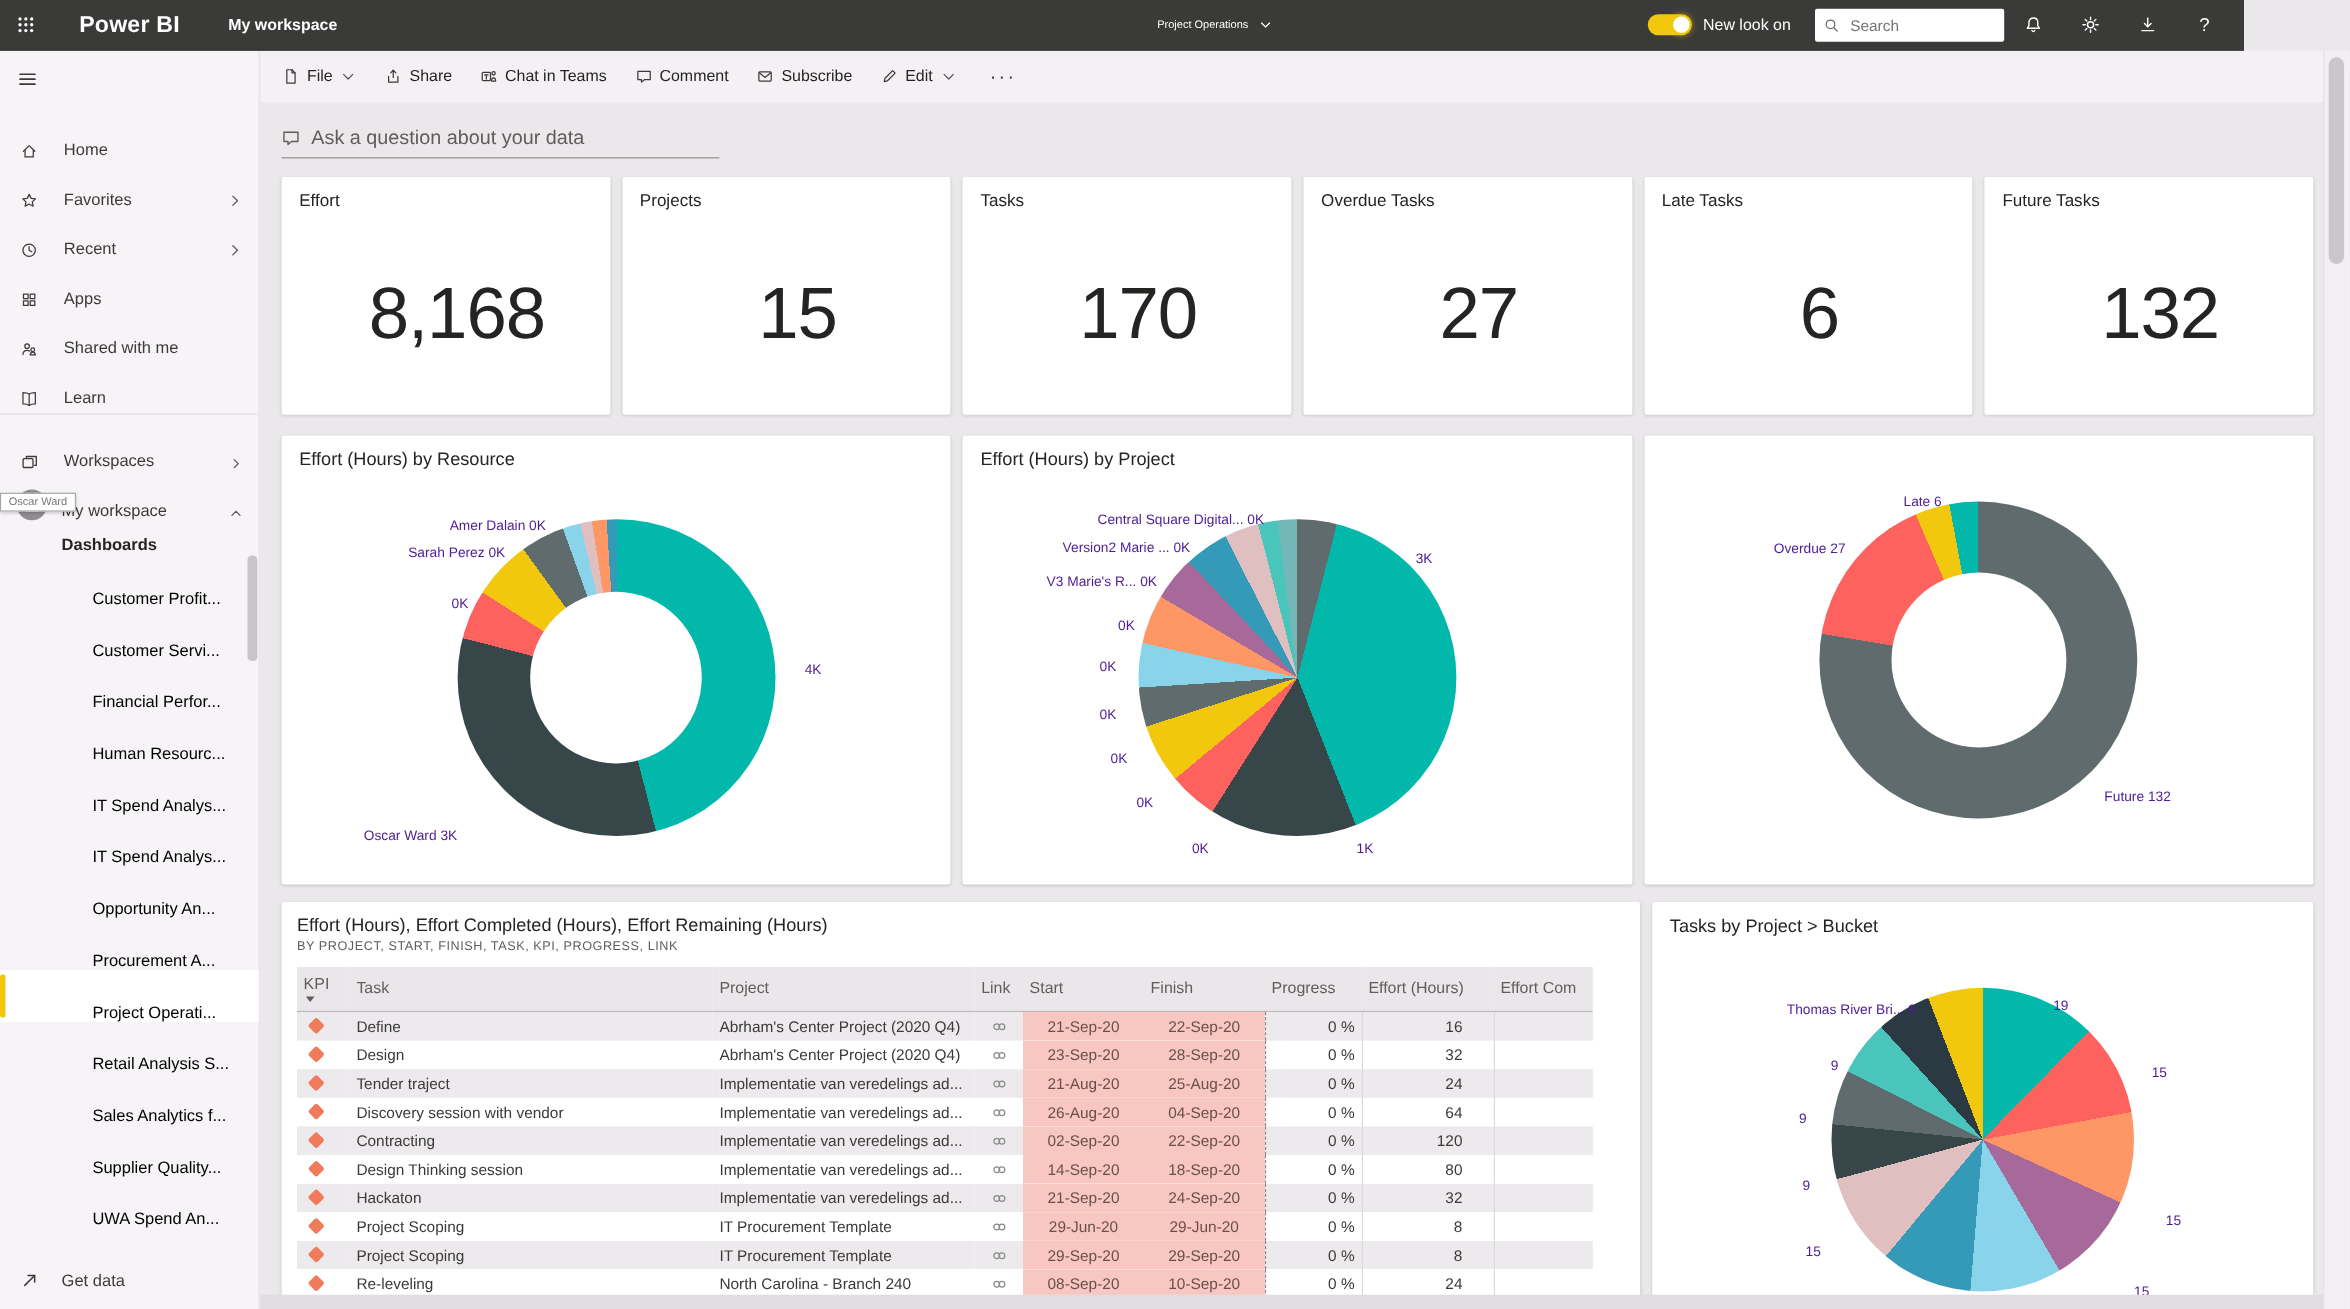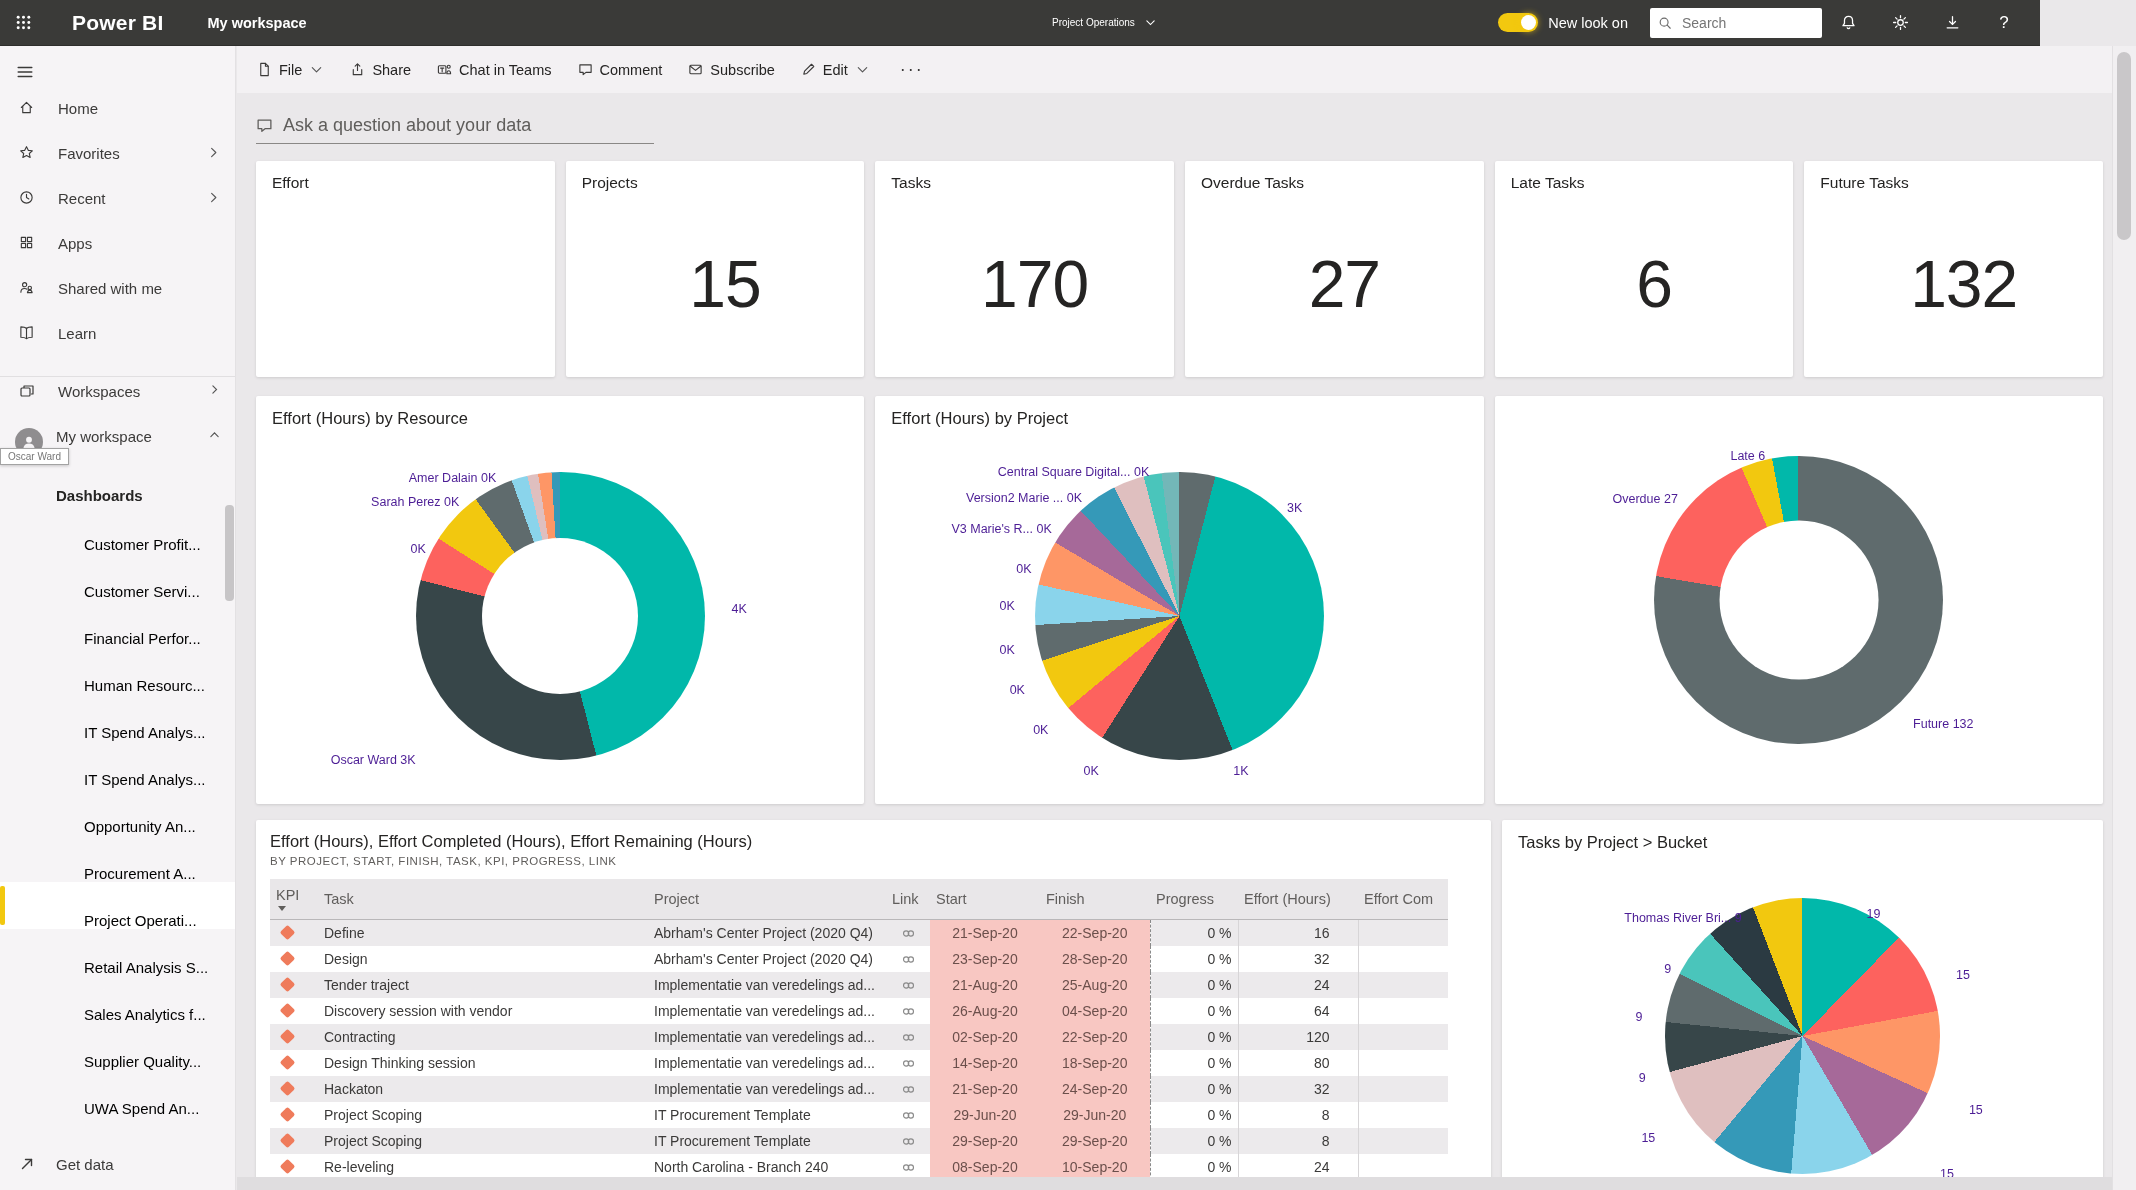--- a/index.html
+++ b/index.html
@@ -14,21 +14,21 @@
   .tb-right{position:absolute;right:10px;display:flex;align-items:center;gap:0;}
   .toggle{width:40px;height:19px;border-radius:10px;background:#F2C80F;position:relative;cursor:pointer;}
   .toggle .knob{position:absolute;right:2px;top:2px;width:15px;height:15px;border-radius:50%;background:#fff;box-shadow:0 0 6px 2px rgba(242,200,15,.65);}
   .newlook{font-size:14.5px;margin:0 22px 0 10px;}
   .searchbox{width:156px;height:30px;background:#fff;border-radius:2px;display:flex;align-items:center;padding:0 8px;gap:8px;color:#6b6b6b;}
   .searchbox input{border:none;outline:none;font-size:14px;width:110px;color:#444;background:transparent;font-family:"Liberation Sans",sans-serif;}
   .tbicon{width:52px;height:46px;display:flex;align-items:center;justify-content:center;color:#fff;cursor:pointer;font-size:17px;}
   
   .sidebar{position:absolute;left:0;top:46px;width:236px;height:1144px;background:#F6F4F6;border-right:1px solid #E3E1E3;box-sizing:border-box;z-index:20;}
   .burger{width:46px;height:44px;display:flex;align-items:center;justify-content:center;cursor:pointer;color:#3b3a39;margin:4px 0 6px 2px;}
-  .snav-item{height:45px;display:flex;align-items:flex-start;cursor:pointer;color:#3B3A39;font-size:15px;position:relative;}
+  .snav-item{height:45px;display:flex;align-items:flex-end;cursor:pointer;color:#3B3A39;font-size:15px;position:relative;}
   .snav-item .ic{width:24px;margin-left:19px;margin-right:15px;display:flex;color:#3b3a39;}
   .snav-item .chev{position:absolute;right:14px;color:#555;display:flex;}
   .sdivider{height:1px;background:#E1DFE1;margin:6px 0;}
   .avatar{width:28px;height:28px;border-radius:50%;background:#8f8d8f;margin-left:15px;margin-right:13px;display:flex;align-items:center;justify-content:center;}
   .sec-title{font-size:15px;font-weight:700;color:#252423;margin:14px 0 2px 56px;}
   .dash-item{height:47px;display:flex;align-items:flex-end;padding-left:84px;font-size:15px;color:#000000;cursor:pointer;position:relative;white-space:nowrap;}
   .dash-item.selected{background:#fff;}
   .dash-item.selected::before{content:"";position:absolute;left:0;top:4px;bottom:4px;width:5px;background:#F2C80F;border-radius:2px;}
   .getdata{position:absolute;bottom:6px;left:0;height:40px;display:flex;align-items:center;font-size:15px;color:#3B3A39;cursor:pointer;width:100%;}
   .getdata .ic{width:24px;margin-left:19px;margin-right:13px;display:flex;color:#3b3a39;}
@@ -378,20 +378,21 @@
         <svg viewBox="0 0 16 16" width="17" height="17" fill="none" stroke="#5f5d5b" stroke-width="1.2" stroke-linejoin="round">
           <path d="M2 3h12v8H8.5L5.5 13.5V11H2z"></path>
         </svg>
       </span>
     <span>Ask a question about your data</span>
   </div>
 
   <div class="kpirow" id="kpi-row">
       <div class="card kpi">
         <div class="lbl">Effort</div>
+        <div class="val">8,168</div>
       </div>
       <div class="card kpi">
         <div class="lbl">Projects</div>
         <div class="val">15</div>
       </div>
       <div class="card kpi">
         <div class="lbl">Tasks</div>
         <div class="val">170</div>
       </div>
       <div class="card kpi">

